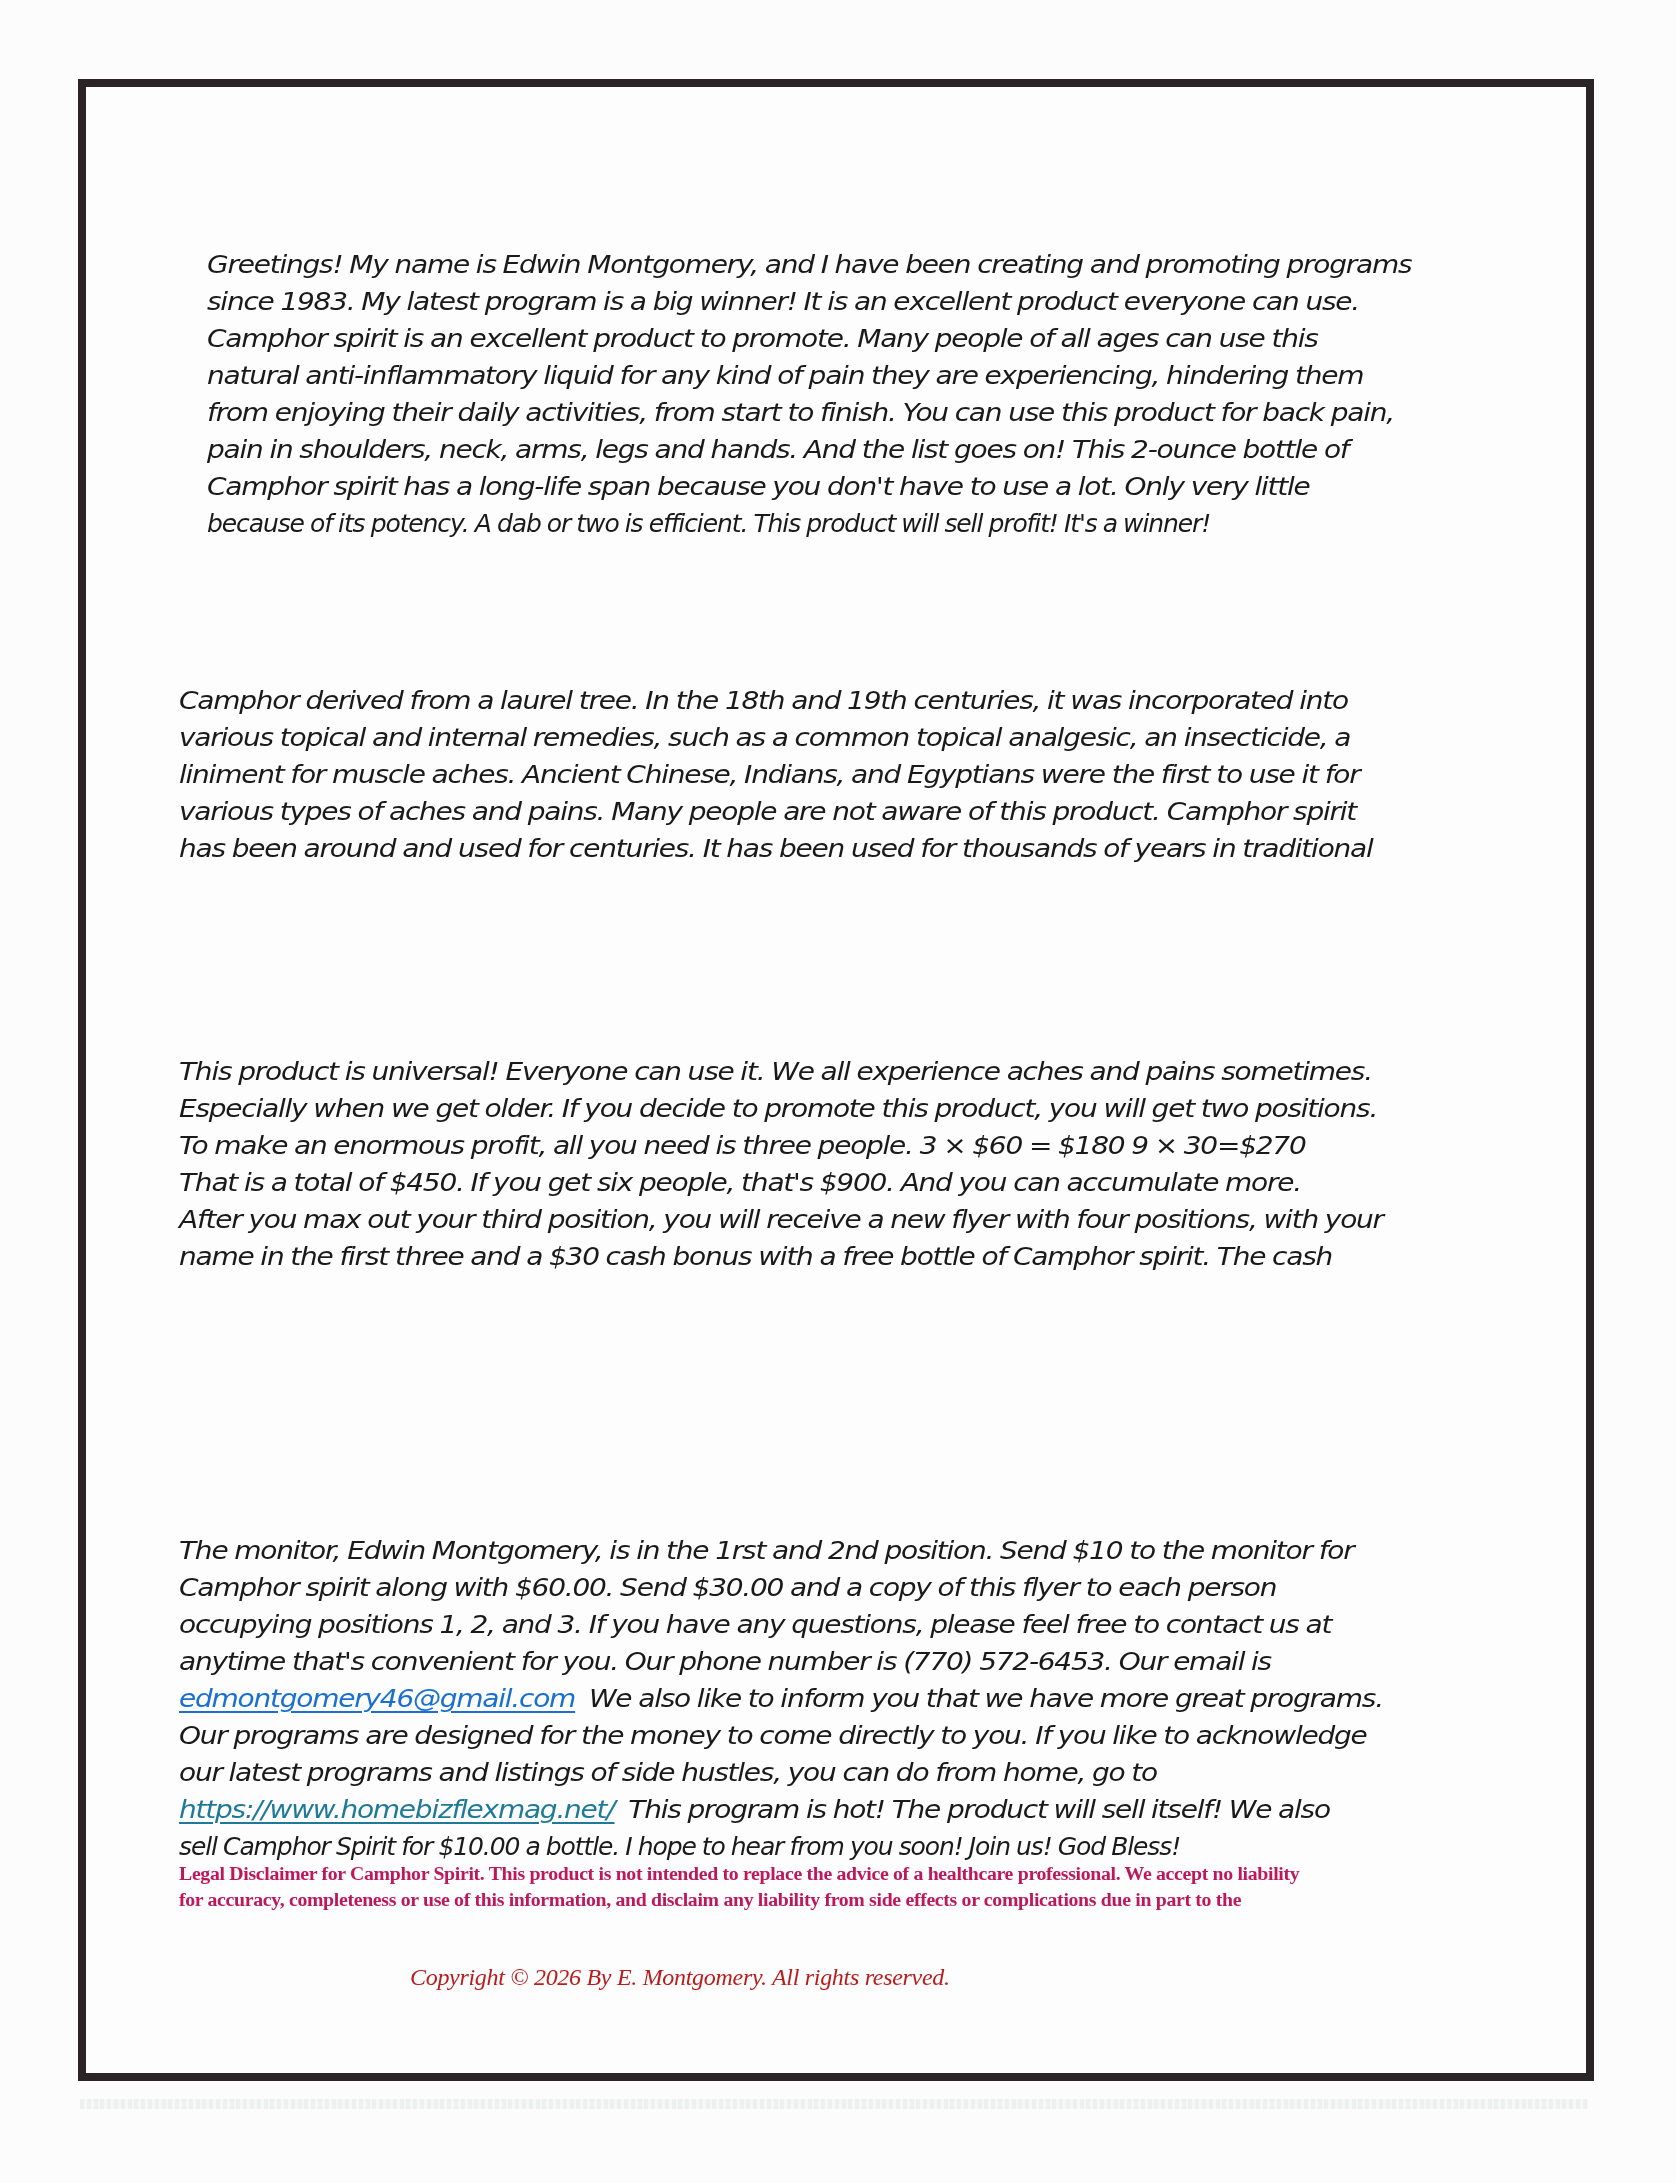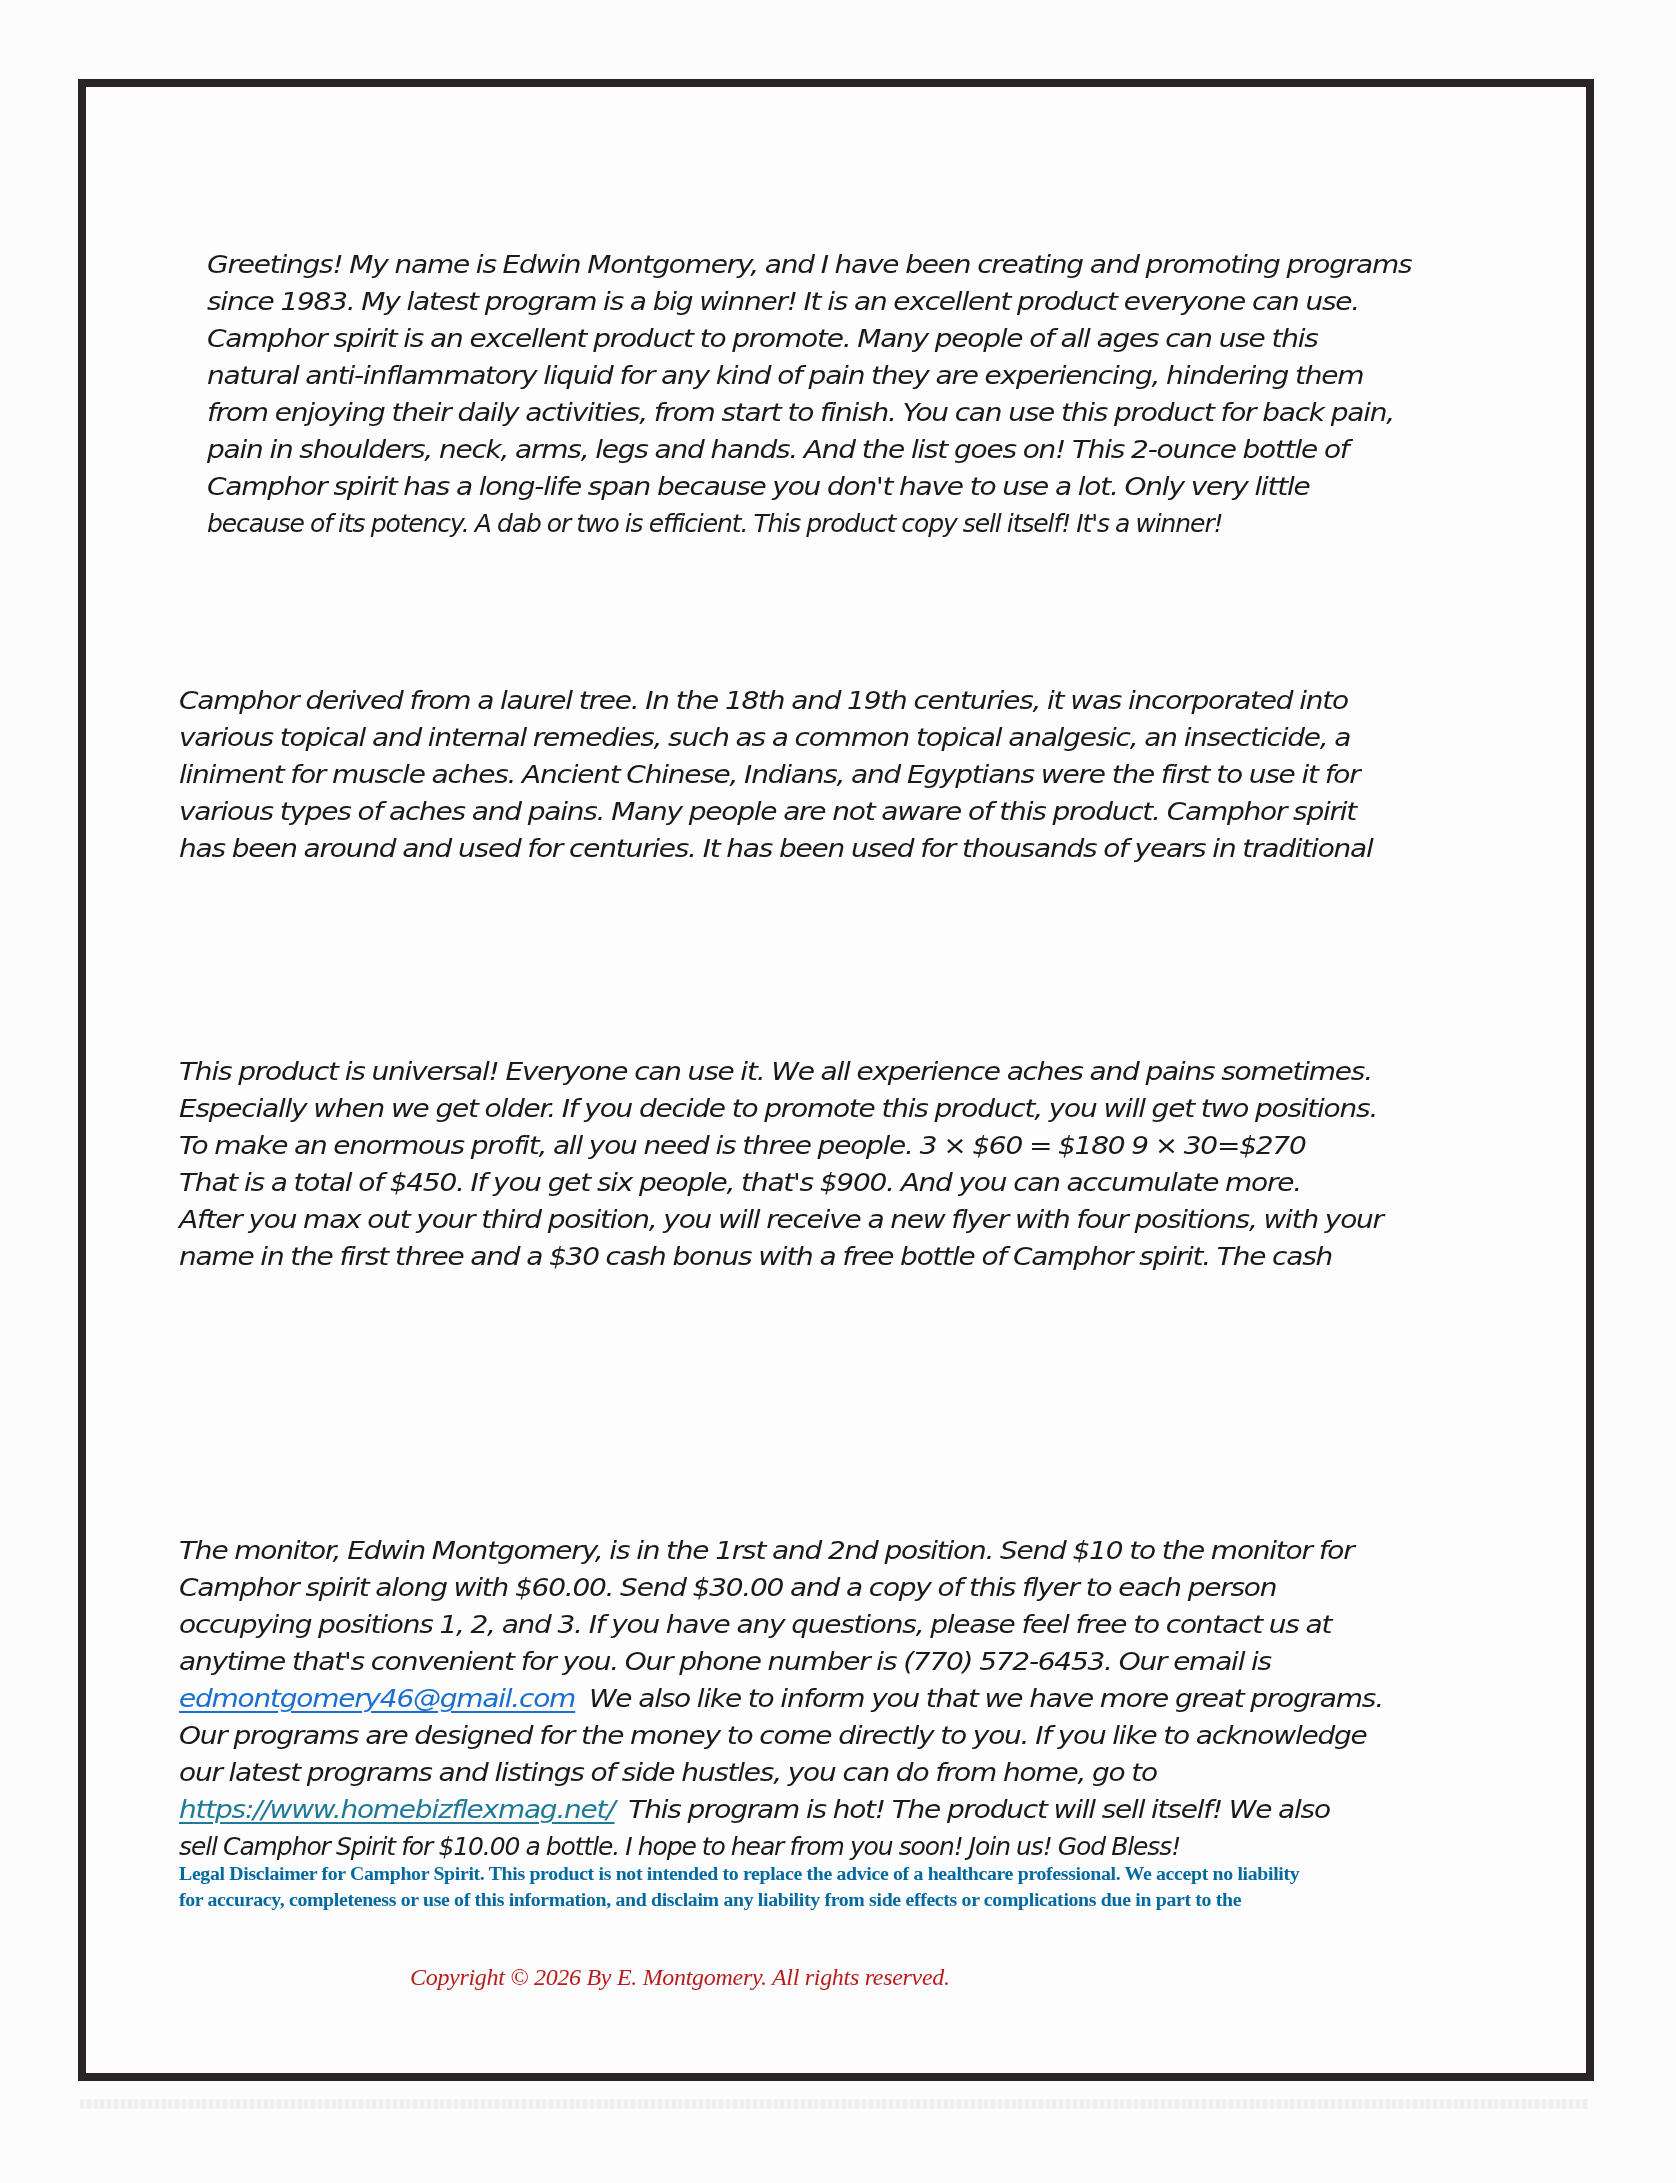--- a/index.html
+++ b/index.html
@@ -64,21 +64,21 @@
 
     .disclaimer {
       position: absolute;
       left: 179px;
       top: 1861px;
       width: 1325px;
       font-family: "Liberation Serif", serif;
       font-weight: bold;
       font-size: 18px;
       line-height: 26px;
-      color: #0369a1;
+      color: #be185d;
       letter-spacing: -0.3px;
     }
     .disclaimer .line {
       display: block;
       white-space: nowrap;
     }
     .signature-line {
       display: inline-block;
       width: 612px;
       height: 0;
@@ -113,21 +113,21 @@
 <div class="page-frame"></div>
 
 <div class="flyer-body" id="para-1">
   <span class="line" style="display: block; transform-origin: left top; transform: scaleX(1.12);">Greetings! My name is Edwin Montgomery, and I have been creating and promoting programs</span>
   <span class="line" style="display: block; transform-origin: left top; transform: scaleX(1.12);">since 1983. My latest program is a big winner! It is an excellent product everyone can use.</span>
   <span class="line" style="display: block; transform-origin: left top; transform: scaleX(1.12);">Camphor spirit is an excellent product to promote. Many people of  all ages can use this</span>
   <span class="line" style="display: block; transform-origin: left top; transform: scaleX(1.12);">natural anti-inflammatory liquid for any kind of  pain they are experiencing, hindering them</span>
   <span class="line" style="display: block; transform-origin: left top; transform: scaleX(1.12);">from enjoying their daily activities, from start to finish. You can use this product for back pain,</span>
   <span class="line" style="display: block; transform-origin: left top; transform: scaleX(1.12);">pain in shoulders, neck, arms, legs and hands. And the list goes on! This 2-ounce bottle of</span>
   <span class="line" style="display: block; transform-origin: left top; transform: scaleX(1.12);">Camphor spirit has a long-life span because you don't have to use a lot. Only very little</span>
-  <span class="line" style="display: block;">because of  its potency. A dab or two is efficient. This product copy sell itself! It's a winner!</span>
+  <span class="line" style="display: block;">because of  its potency. A dab or two is efficient. This product will sell profit! It's a winner!</span>
 </div>
 
 <div class="flyer-body" id="para-2">
   <span class="line" style="display: block; transform-origin: left top; transform: scaleX(1.12);">Camphor derived from a laurel tree. In the 18th and 19th centuries, it was incorporated into</span>
   <span class="line" style="display: block; transform-origin: left top; transform: scaleX(1.12);">various topical and internal remedies, such as a common topical analgesic, an insecticide, a</span>
   <span class="line" style="display: block; transform-origin: left top; transform: scaleX(1.12);">liniment for muscle aches. Ancient Chinese, Indians, and Egyptians were the first to use it for</span>
   <span class="line" style="display: block; transform-origin: left top; transform: scaleX(1.12);">various types of  aches and pains. Many people are not aware of  this product. Camphor spirit</span>
   <span class="line" style="display: block; transform-origin: left top; transform: scaleX(1.12);">has been around and used for centuries. It has been used for thousands of  years in traditional</span>
 </div>
 

